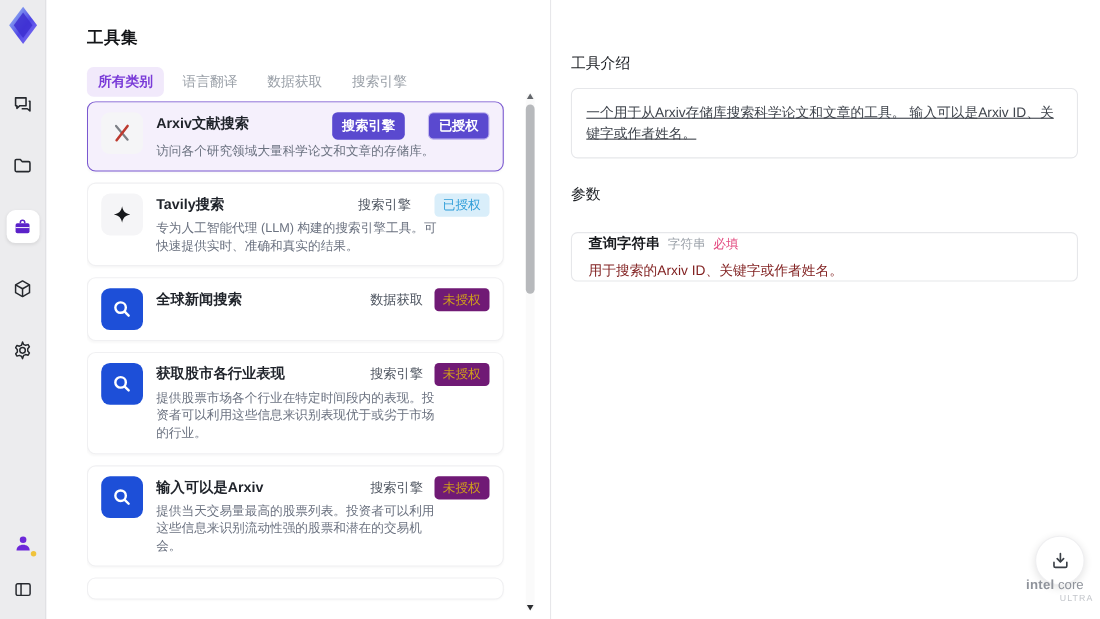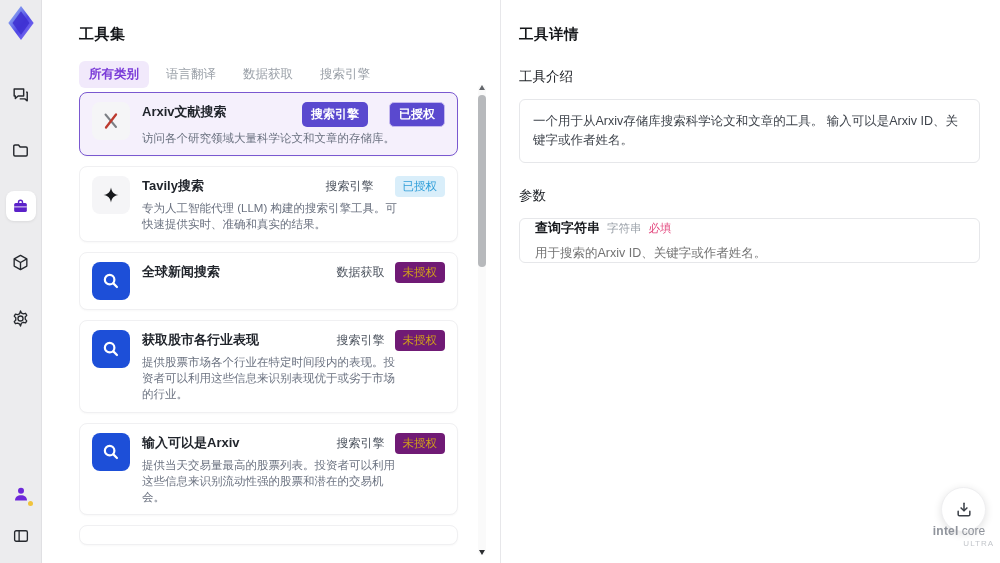--- a/index.html
+++ b/index.html
@@ -64,28 +64,28 @@
   .arr-up { top:0; border-bottom:5px solid #63666b; }
   .arr-dn { bottom:0; border-top:5px solid #2c2e31; }
 
   
   .detail-panel { position:absolute; left:500px; top:0; width:500px; height:563px;
                   border-left:1px solid #e7e7ea; background:#fff;
                   padding:25px 20px 0 18px; }
   .detail-title { font-size:14.5px; font-weight:bold; color:#15171a; letter-spacing:.5px; }
   .section-label { font-size:13.5px; font-weight:normal; color:#1b1e23; margin-top:24px; }
   .intro-box { margin-top:13px; border:1px solid #e6e7ea; border-radius:6px;
-               padding:12px 13px; font-size:12.5px; color:#3f444c; line-height:1.5; }
-  .param-box { margin-top:13px; border:1px solid #e6e7ea; border-radius:6px;
+               padding:12px 13px; font-size:12.5px; color:#3f444c; line-height:1.5;text-decoration:underline; }
+  .param-box { margin-top:25px; border:1px solid #e6e7ea; border-radius:6px;
                padding:0 15px; }
   .param-head { display:flex; align-items:baseline; gap:7px; }
   .param-name { font-size:13px; font-weight:bold; color:#17191d; }
   .param-type { font-size:11.5px; color:#9ba1a9; }
   .param-required { font-size:11.5px; color:#e3497f; }
-  .param-desc { margin-top:8px; font-size:12.5px; color:#737373; }
+  .param-desc { margin-top:8px; font-size:12.5px; color:#7f1d1d; }
 
   
   .download-btn { position:absolute; left:941px; top:487px; width:45px; height:45px;
                   border-radius:50%; background:#fff; border:1px solid #efeff1;
                   box-shadow:0 2px 8px rgba(0,0,0,.12); display:flex;
                   align-items:center; justify-content:center; cursor:pointer; }
   .brand { position:absolute; left:924px; top:524px; width:70px; text-align:center;
            color:#8f939b; }
   .brand-main { font-size:12px; }
   .brand-main b { font-weight:bold; letter-spacing:.2px; }
@@ -262,21 +262,20 @@
   </div>
     </div>
   <div class="vscroll">
     <span class="arr-up"></span>
     <span class="vthumb"></span>
     <span class="arr-dn"></span>
   </div>
 </div>
 
 <div class="detail-panel">
-  <div class="detail-title">工具详情</div>
   <div class="section-label">工具介绍</div>
   <div class="intro-box">一个用于从Arxiv存储库搜索科学论文和文章的工具。 输入可以是Arxiv ID、关键字或作者姓名。</div>
   <div class="section-label">参数</div>
   <div class="param-box">
     <div class="param-head">
       <span class="param-name">查询字符串</span>
       <span class="param-type">字符串</span>
       <span class="param-required">必填</span>
     </div>
     <div class="param-desc">用于搜索的Arxiv ID、关键字或作者姓名。</div>

